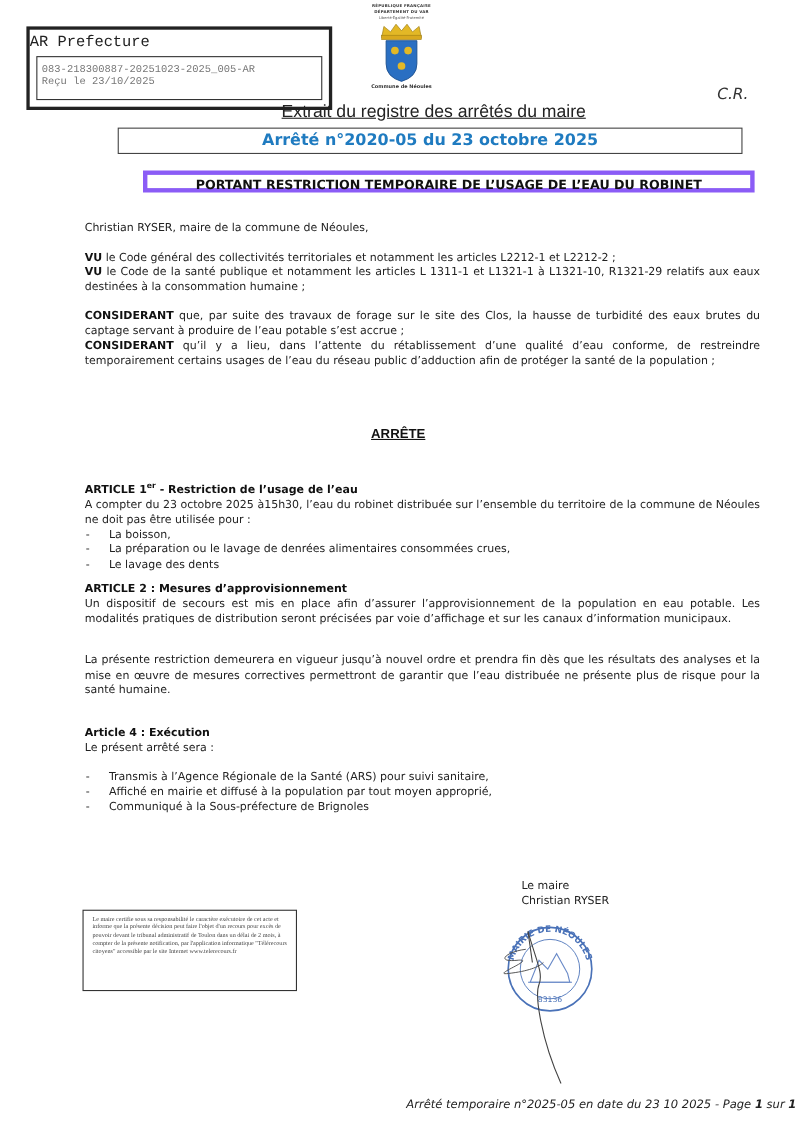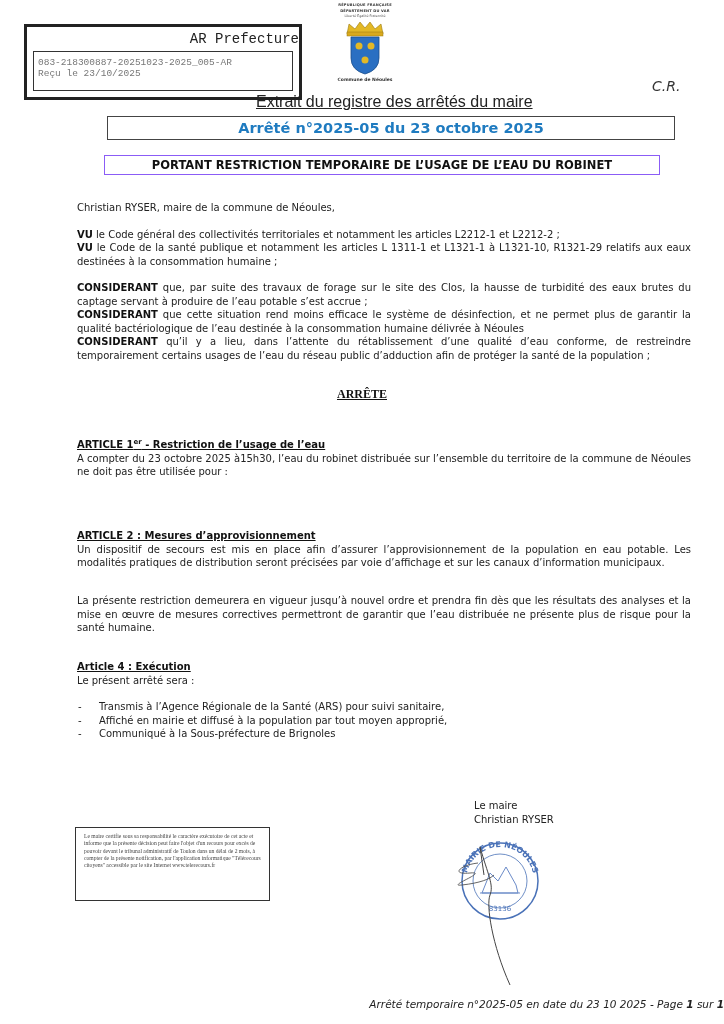--- a/index.html
+++ b/index.html
@@ -1,44 +1,44 @@
 <!DOCTYPE html>
 <html><head>
 <meta charset="utf-8">
 <style>
   html, body { margin: 0; padding: 0; background: #ffffff; }
   body { width: 724px; height: 1024px; position: relative; overflow: hidden; font-family: "DejaVu Sans", sans-serif; color: #1a1a1a; }
   .abs { position: absolute; }
 
   
   .ar-box { left: 24px; top: 24px; width: 278px; height: 76px; border: 3px solid #222; box-sizing: border-box; }
-  .ar-title { position: absolute; left: 0; right: 0; top: 4px; text-align: right; font-family: "Liberation Mono", monospace; font-size: 14px; color: #222; }
+  .ar-title { position: absolute; left: 0; right: 0; top: 4px; text-align: left; font-family: "Liberation Mono", monospace; font-size: 14px; color: #222; }
   .ar-inner { position: absolute; left: 6px; right: 6px; top: 24px; bottom: 6px; border: 1.5px solid #333; padding: 5px 4px; box-sizing: border-box; font-family: "Liberation Mono", monospace; font-size: 9.5px; line-height: 11px; color: #777; }
 
   
   .logo { left: 326px; top: 3px; width: 78px; text-align: center; }
   .logo .l1, .logo .l2 { font-size: 3.6px; font-weight: bold; letter-spacing: 0.2px; line-height: 5.5px; color: #333; }
   .logo .l3 { font-size: 3.3px; line-height: 5px; color: #555; }
   .logo svg { display: block; margin: 1px auto 0; }
   .logo .l4 { font-size: 4.5px; font-weight: bold; color: #333; margin-top: 1px; }
 
   .cr { left: 652px; top: 78px; font-family: "DejaVu Sans", sans-serif; font-style: italic; font-size: 14px; color: #333; }
 
   .extrait { left: 256px; top: 93px; font-family: "Liberation Sans", sans-serif; font-size: 16px; text-decoration: underline; color: #222; }
 
   .title-box { left: 107px; top: 116px; width: 568px; height: 24px; border: 1px solid #444; box-sizing: border-box; text-align: center; font-family: "DejaVu Sans", sans-serif; font-weight: bold; font-size: 14.5px; color: #1f7bc0; line-height: 22px; }
-  .subtitle-box { left: 104px; top: 155px; width: 556px; height: 20px; border: 1px solid #8b5cf6; box-sizing: border-box; text-align: center; font-family: "DejaVu Sans", sans-serif; font-weight: bold; font-size: 11.5px; color: #111; line-height: 18px; }
+  .subtitle-box { left: 130px; top: 155px; width: 556px; height: 20px; border: 4px solid #8b5cf6; box-sizing: border-box; text-align: center; font-family: "DejaVu Sans", sans-serif; font-weight: bold; font-size: 11.5px; color: #111; line-height: 18px; }
 
   .body-text { left: 77px; width: 614px; font-family: "DejaVu Sans", sans-serif; font-size: 10px; line-height: 13.5px; color: #222; text-align: justify; }
   .body-text p { margin: 0; }
   .body-text b { color: #111; }
 
-  .arrete-heading { left: 0; width: 724px; top: 387px; text-align: center; font-family: Liberation Serif, serif; font-weight: bold; font-size: 12px; text-decoration: underline; color: #111; }
+  .arrete-heading { left: 0; width: 724px; top: 387px; text-align: center; font-family: Liberation Sans, sans-serif; font-weight: bold; font-size: 12px; text-decoration: underline; color: #111; }
 
-  .art-title { font-weight: bold; color: #111; text-decoration: underline; }
+  .art-title { font-weight: bold; color: #111; }
   ul.dash { list-style: none; margin: 0; padding: 0; }
   ul.dash li { position: relative; padding-left: 22px; }
   ul.dash li::before { content: "-"; position: absolute; left: 1px; }
 
   .legal-box { left: 75px; top: 827px; width: 195px; height: 74px; border: 1px solid #333; box-sizing: border-box; padding: 5px 8px; font-family: "Liberation Serif", serif; font-size: 5.6px; line-height: 7.3px; color: #444; }
 
   .sign { left: 474px; top: 799px; font-family: "DejaVu Sans", sans-serif; font-size: 10px; line-height: 13.5px; color: #222; }
   .stamp { left: 450px; top: 835px; }
 
   .footer { left: 0; width: 724px; top: 998px; text-align: right; font-family: "DejaVu Sans", sans-serif; font-style: italic; font-size: 10.5px; color: #222; }
@@ -66,39 +66,43 @@
     <circle cx="28" cy="26" r="3.5" fill="#e3b826"></circle>
     <circle cx="22" cy="40" r="3.5" fill="#e3b826"></circle>
   </svg>
   <div class="l4">Commune de Néoules</div>
 </div>
 
 <div class="abs cr">C.R.</div>
 
 <div class="abs extrait">Extrait du registre des arrêtés du maire</div>
 
-<div class="abs title-box">Arrêté n°2025-05 du 23 octobre 2025</div>
+<div class="abs title-box">Arrêté n°2020-05 du 23 octobre 2025</div>
 <div class="abs subtitle-box">PORTANT RESTRICTION TEMPORAIRE DE L’USAGE DE L’EAU DU ROBINET</div>
 
 <div class="abs body-text" style="top:201px;">
   <p>Christian RYSER, maire de la commune de Néoules,</p>
   <p style="height:13px"></p>
   <p><b>VU</b><span> le Code général des collectivités territoriales et notamment les articles L2212-1 et L2212-2 ;</span></p>
   <p><b>VU</b><span> le Code de la santé publique et notamment les articles L 1311-1 et L1321-1 à L1321-10, R1321-29 relatifs aux eaux destinées à la consommation humaine ;</span></p>
   <p style="height:13px"></p>
   <p><b>CONSIDERANT</b><span> que, par suite des travaux de forage sur le site des Clos, la hausse de turbidité des eaux brutes du captage servant à produire de l’eau potable s’est accrue ;</span></p>
-  <p><b>CONSIDERANT</b><span> que cette situation rend moins efficace le système de désinfection, et ne permet plus de garantir la qualité bactériologique de l’eau destinée à la consommation humaine délivrée à Néoules</span></p>
   <p><b>CONSIDERANT</b><span> qu’il y a lieu, dans l’attente du rétablissement d’une qualité d’eau conforme, de restreindre temporairement certains usages de l’eau du réseau public d’adduction afin de protéger la santé de la population ;</span></p>
 </div>
 
 <div class="abs arrete-heading">ARRÊTE</div>
 
 <div class="abs body-text" style="top:436px;">
   <p class="art-title"><span>ARTICLE 1</span><sup style="font-size:7px">er</sup><span> - Restriction de l’usage de l’eau</span></p>
   <p>A compter du 23 octobre 2025 à15h30, l’eau du robinet distribuée sur l’ensemble du territoire de la commune de Néoules ne doit pas être utilisée pour :</p>
+  <ul class="dash">
+    <li>La boisson,</li>
+    <li>La préparation ou le lavage de denrées alimentaires consommées crues,</li>
+    <li>Le lavage des dents</li>
+  </ul>
 </div>
 
 <div class="abs body-text" style="top:529px;">
   <p class="art-title">ARTICLE 2 : Mesures d’approvisionnement</p>
   <p>Un dispositif de secours est mis en place afin d’assurer l’approvisionnement de la population en eau potable. Les modalités pratiques de distribution seront précisées par voie d’affichage et sur les canaux d’information municipaux.</p>
 </div>
 
 <div class="abs body-text" style="top:594px;">
   <p>La présente restriction demeurera en vigueur jusqu’à nouvel ordre et prendra fin dès que les résultats des analyses et la mise en œuvre de mesures correctives permettront de garantir que l’eau distribuée ne présente plus de risque pour la santé humaine.</p>
 </div>

